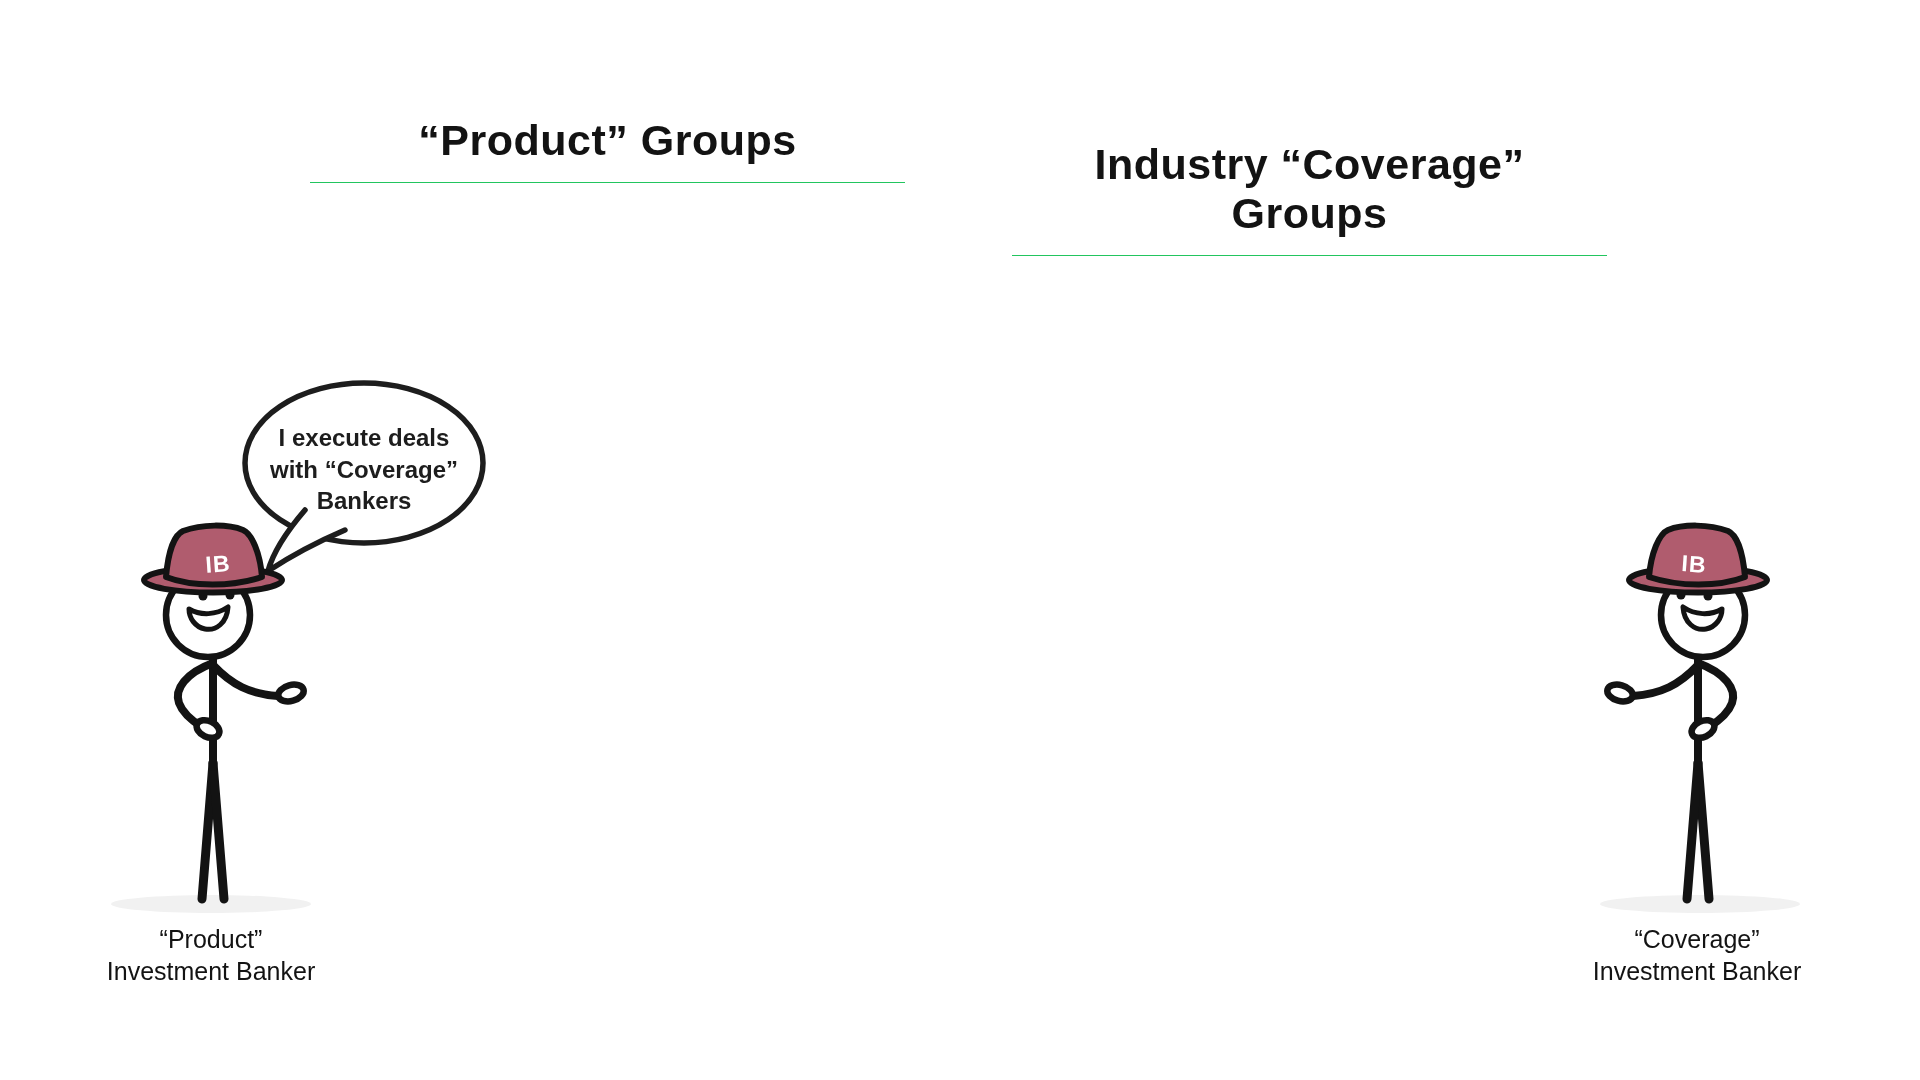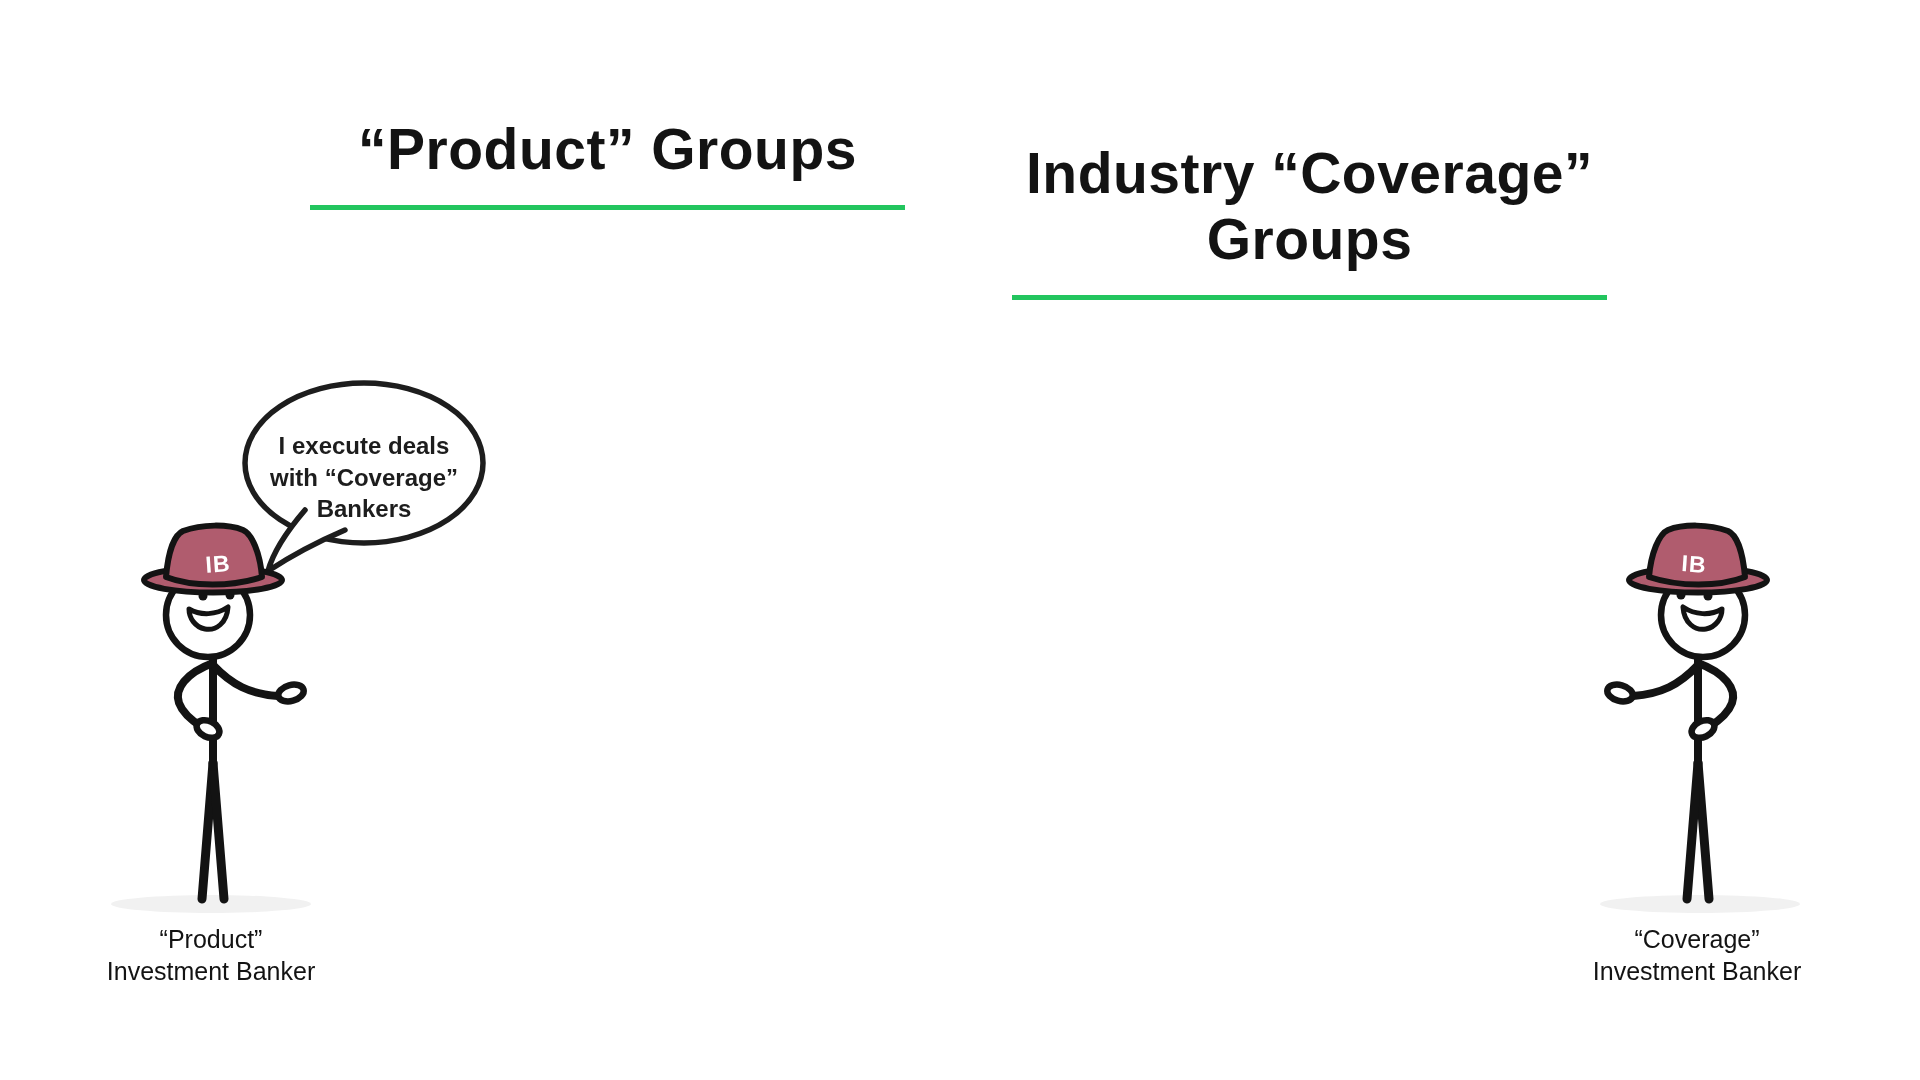--- a/index.html
+++ b/index.html
@@ -2,22 +2,22 @@
 <html><head>
 <meta charset="utf-8">
 <style>
   html,body{margin:0;padding:0;background:#fff;}
   #stage{
     position:relative;width:1920px;height:1080px;background:#fff;overflow:hidden;
     font-family:"Liberation Sans",sans-serif;color:#131313;
   }
   .group-heading{
     position:absolute;top:116px;text-align:center;
-    font-size:57px;font-weight:800;letter-spacing:0.5px;
-    padding-bottom:23px;border-bottom:5px solid #22c55e;color:#131313;
+    font-size:43px;font-weight:800;letter-spacing:0.5px;
+    padding-bottom:17px;border-bottom:1px solid #22c55e;color:#131313;
   }
   #heading-left{left:310px;width:595px;}
   #heading-right{left:1012px;width:595px;margin-top:24px;}
   .figure-wrap{position:absolute;width:240px;height:400px;}
   #figure-left{left:80px;top:515px;}
   #figure-right{left:1591px;top:515px;}
   .figure-wrap svg.fig{position:absolute;left:0;top:0;}
   .mirrored{transform:scaleX(-1);}
   .hat-badge{
     position:absolute;top:36px;width:60px;text-align:center;
@@ -26,21 +26,21 @@
   #figure-left .hat-badge{left:108px;transform:rotate(-4deg);}
   #figure-right .hat-badge{left:73px;transform:rotate(4deg);}
   .bubble-wrap{position:absolute;width:265px;height:215px;}
   #bubble-left{left:235px;top:370px;}
   #bubble-right{left:1409px;top:370px;}
   .bubble-wrap svg{position:absolute;left:0;top:0;}
   .bubble-text{
     position:absolute;text-align:center;font-weight:700;font-size:24px;
     line-height:1.32;color:#1d1d1d;
   }
-  #bubble-left .bubble-text{left:24px;top:60px;width:210px;}
+  #bubble-left .bubble-text{left:24px;top:52px;width:210px;}
   #bubble-right .bubble-text{left:36px;top:68px;width:200px;}
   .figure-label{
     position:absolute;width:300px;text-align:center;
     font-size:25px;font-weight:400;line-height:1.28;color:#131313;
   }
   #label-left{left:61px;top:923px;}
   #label-right{left:1547px;top:923px;}
 </style>
 </head>
 <body>

